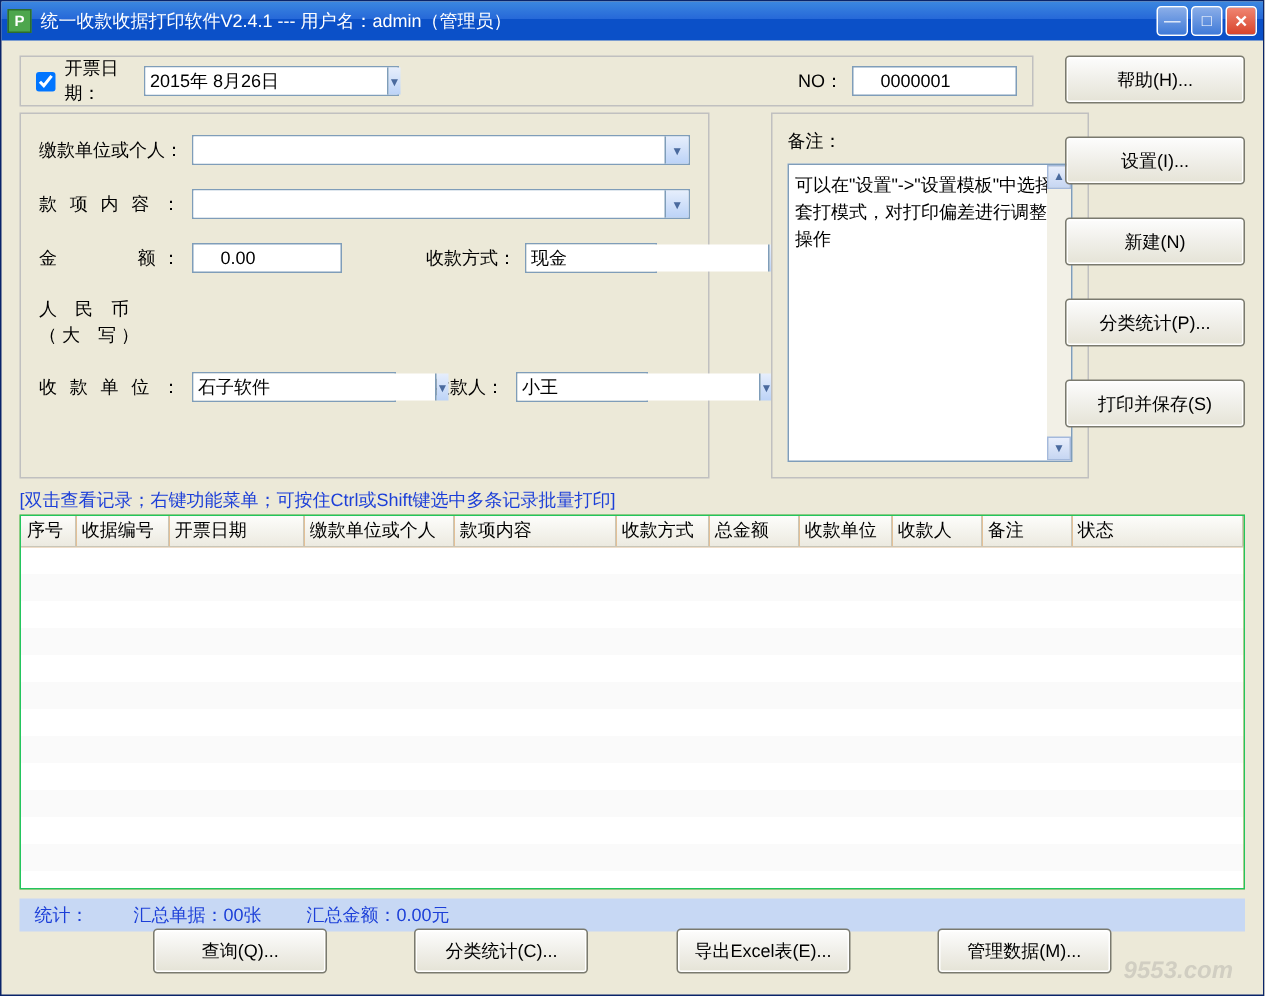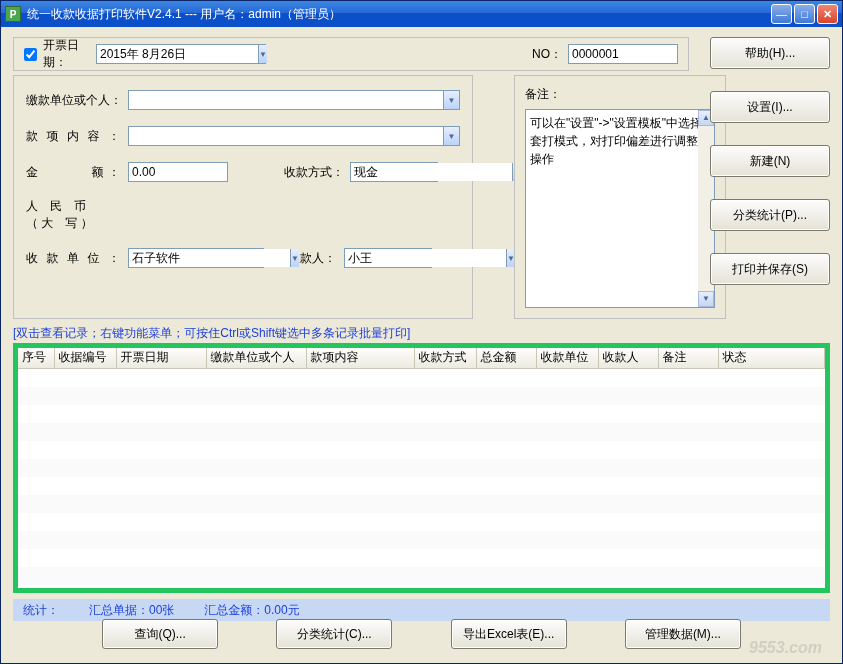--- a/index.html
+++ b/index.html
@@ -104,21 +104,21 @@
       white-space: nowrap;
     }
     .field-label.thin { width: 58px; text-align-last: left; }
     .field-label.two { width: 48px; text-align-last: justify; }
 
     input[type="text"].txt, .combo {
       height: 20px;
       border: 1px solid #7f9db9;
       background: #fff;
       font-size: 12px;
-      padding: 0 3px;
+      padding: 0 18px;
     }
     .combo {
       display: flex; align-items: flex-start; padding: 0;
       position: relative;
     }
     .combo input {
       flex: 1; border: none; height: 18px; padding: 0 3px; font-size:12px;
     }
     .combo .dd {
       width: 16px; height: 18px;
@@ -157,21 +157,21 @@
       left: 12px; top: 298px;
       color: #1c3fd8;
       font-size: 12px;
     }
 
     .table-container {
       position: absolute;
       left: 12px; top: 316px;
       right: 12px;
       height: 250px;
-      border: 5px solid #22c55e;
+      border: 1px solid #22c55e;
       background: #fdba74;
       overflow: hidden;
     }
     .tbl { width: 100%; border-collapse: collapse; table-layout: fixed; }
     .tbl th {
       background: linear-gradient(#fdfdfb,#eceae0);
       border-right: 1px solid #c9c6b8;
       border-bottom: 1px solid #c9c6b8;
       font-weight: normal;
       font-size: 12px;

